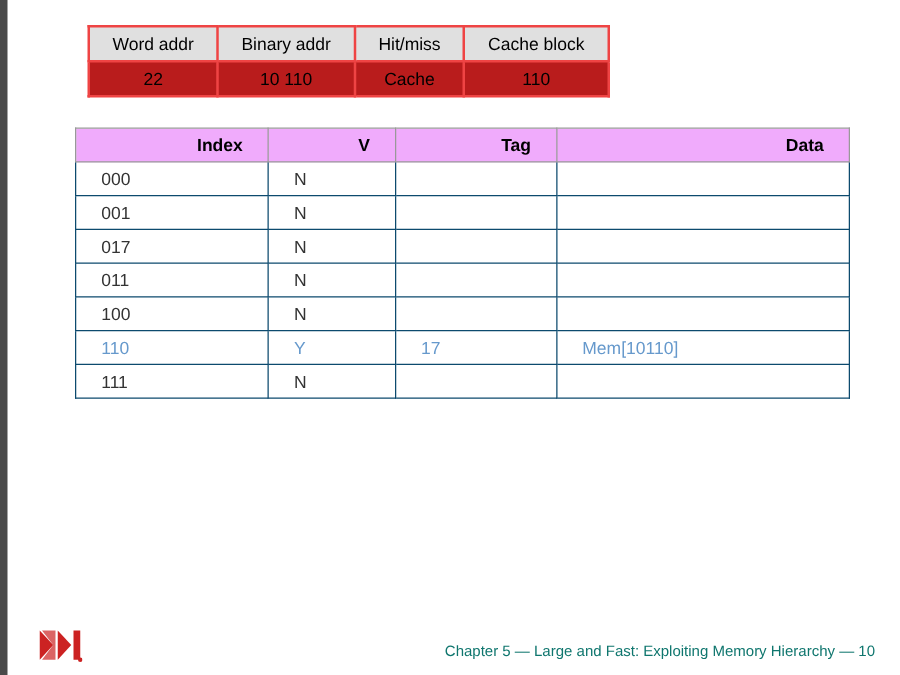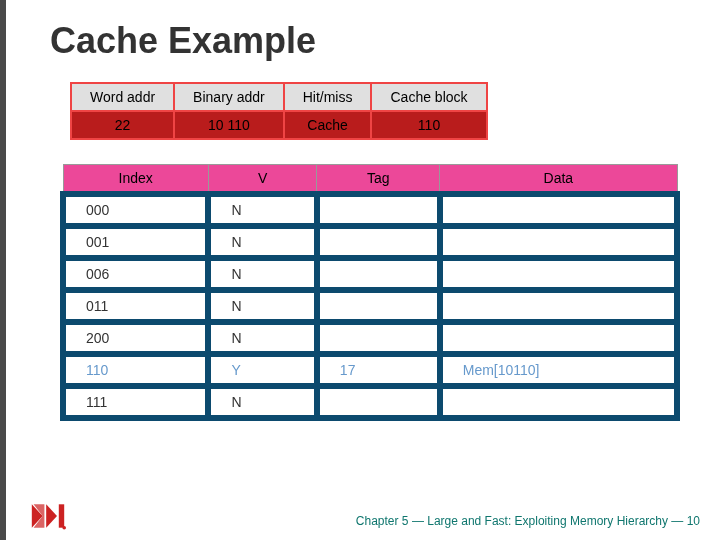--- a/index.html
+++ b/index.html
@@ -64,28 +64,28 @@
     
     .cache-table {
       border-collapse: collapse;
       width: 620px;
       margin-left: 10px;
     }
 
     .cache-table th {
       border: 1px solid #999;
       padding: 5px 20px;
-      text-align: center;
+      text-align: right;
       font-size: 14px;
-      background: #ec4899;
-      font-weight: normal;
+      background: #f0abfc;
+      font-weight: bold;
     }
 
     .cache-table td {
-      border: 6px solid #0c4a6e;
+      border: 1px solid #0c4a6e;
       padding: 5px 20px;
       font-size: 14px;
       background: #ffffff;
       color: #333333;
       margin-left: 12px;
     }
 
     .cache-table tr.highlight td {
       color: #6699cc;
     }
@@ -113,21 +113,20 @@
       height: 28px;
     }
   </style>
 </head>
 <body>
 
 <div class="left-bar"></div>
 
 <div class="content">
 
-  <div class="page-title">Cache Example</div>
 
   <table class="summary-table">
     <thead>
       <tr id="summary-header-row">
           <th>Word addr</th>
           <th>Binary addr</th>
           <th>Hit/miss</th>
           <th>Cache block</th>
         </tr>
     </thead>
@@ -157,33 +156,33 @@
           <td></td>
           <td></td>
         </tr>
         <tr>
           <td>001</td>
           <td>N</td>
           <td></td>
           <td></td>
         </tr>
         <tr>
-          <td>006</td>
+          <td>017</td>
           <td>N</td>
           <td></td>
           <td></td>
         </tr>
         <tr>
           <td>011</td>
           <td>N</td>
           <td></td>
           <td></td>
         </tr>
         <tr>
-          <td>200</td>
+          <td>100</td>
           <td>N</td>
           <td></td>
           <td></td>
         </tr>
         <tr class="highlight">
           <td>110</td>
           <td>Y</td>
           <td>17</td>
           <td>Mem[10110]</td>
         </tr>

